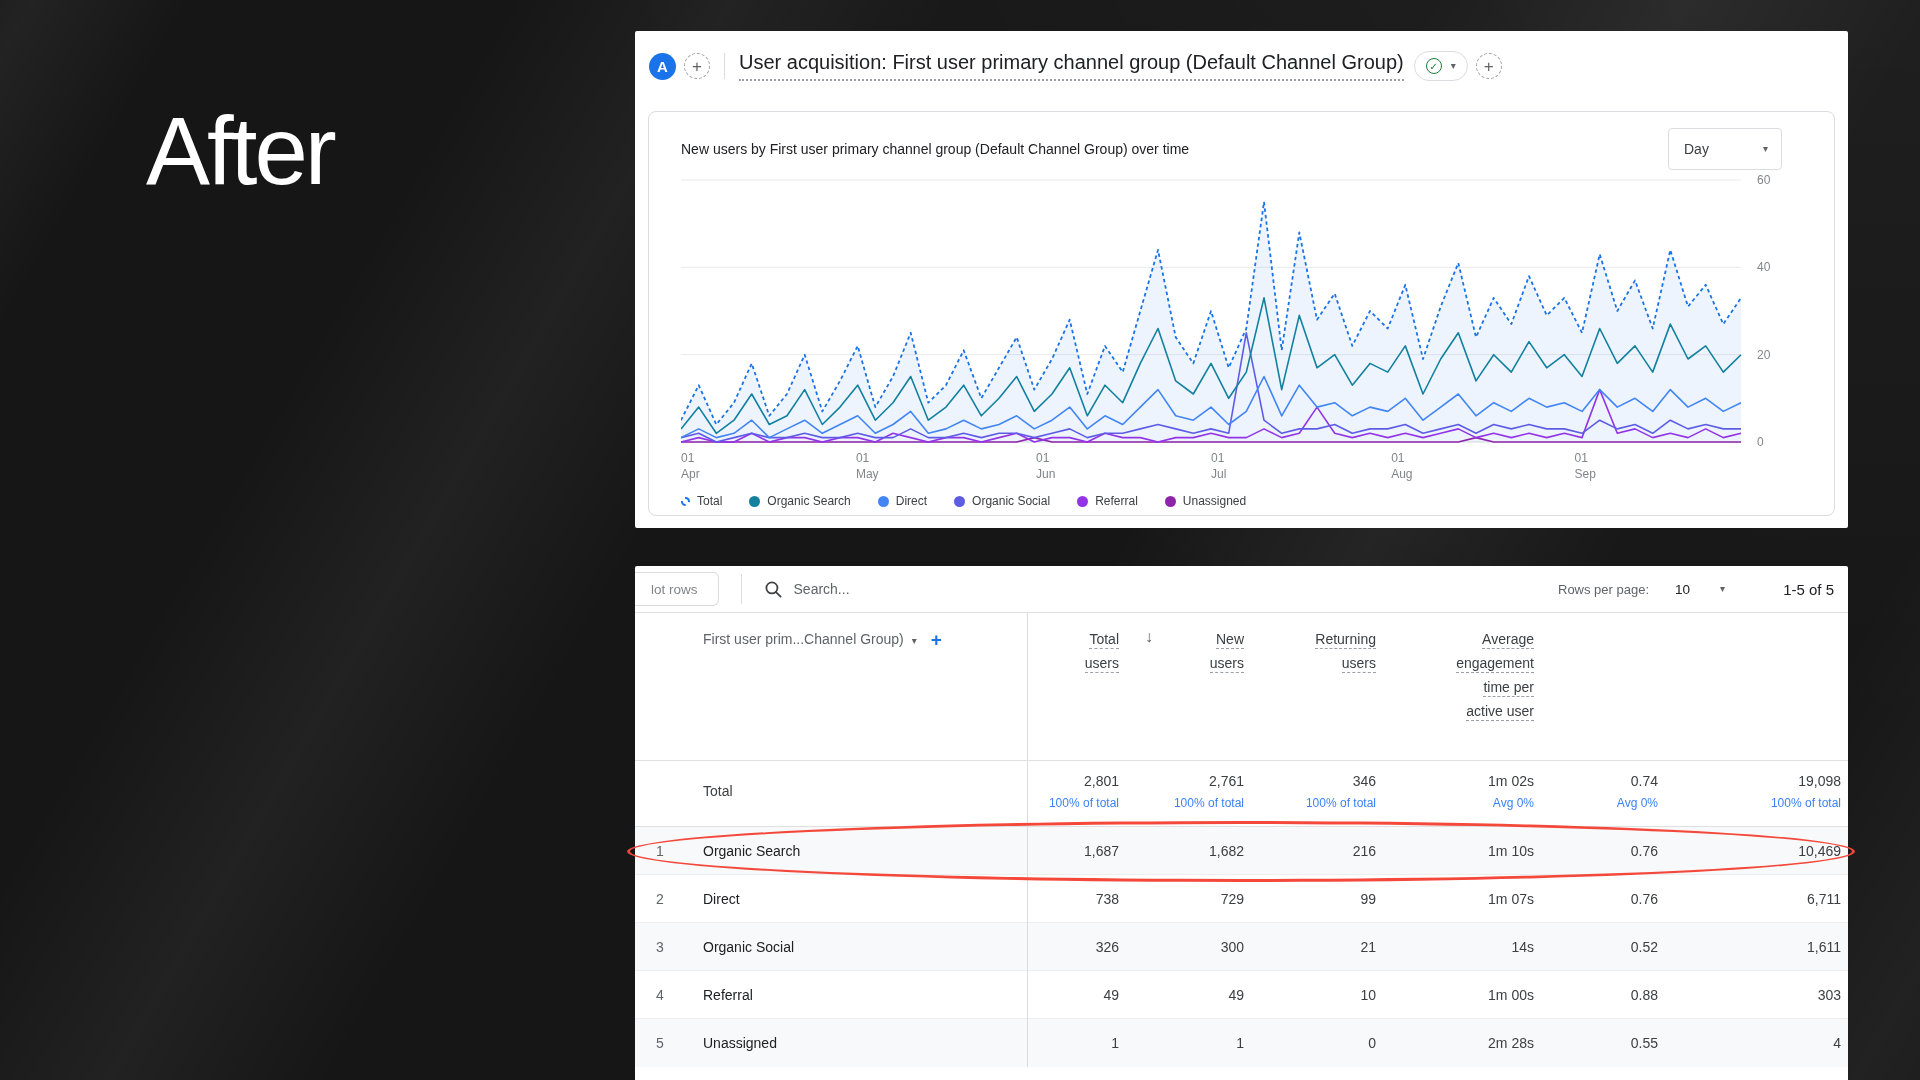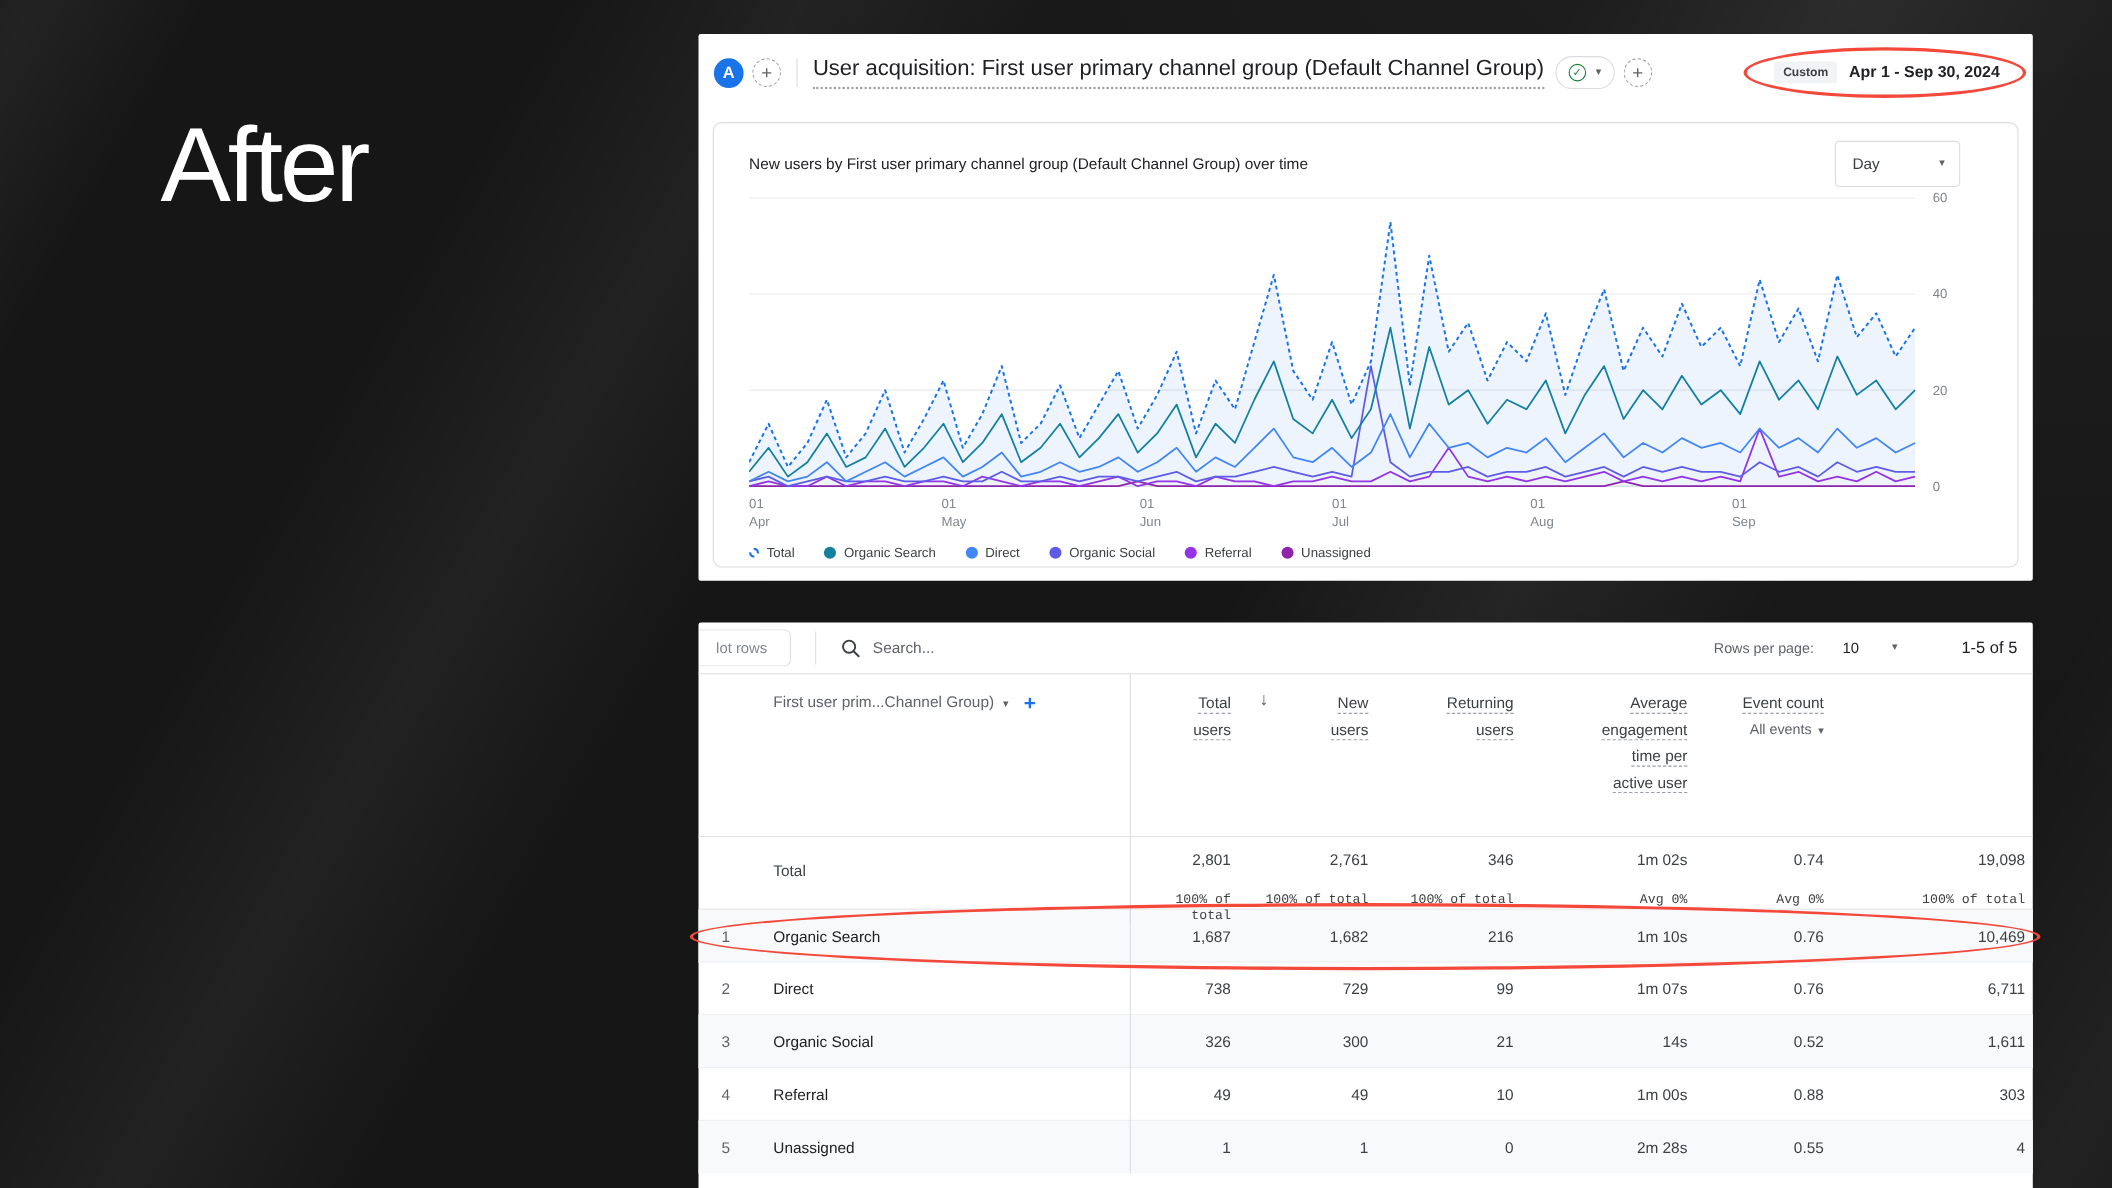--- a/index.html
+++ b/index.html
@@ -86,21 +86,21 @@
   .dim-head { padding-top:16px; color:#5f6368; font-size:14px; display:block; }
   .dim-head .plus { color:var(--accent,#1a73e8); font-size:19px; font-weight:bold; margin-left:14px; vertical-align:-2px; }
   .dim-head .caret { margin-left:8px; }
   .sort-arrow { position:absolute; left:510px; top:15px; color:#5f6368; font-size:16px; }
   .all-events { color:#5f6368; font-size:13px; }
   .all-events .caret { margin-left:6px; }
   .total-row { height:66px; border-bottom:1px solid #e0e0e0; }
   .total-row .dim-cell { padding-top:22px; color:#3c4043; }
   .total-row .cell { padding-top:12px; }
   .cell .main { display:block; color:#3c4043; }
-  .cell .sub { display:block; color:#404040; font-size:12px; margin-top:22px;font-family:Liberation Mono, monospace; }
+  .cell .sub { display:block; color:#3b82f6; font-size:12px; margin-top:7px; }
   .data-row { height:48px; align-items:center; border-bottom:1px solid #eceef0; }
   .data-row:last-child { border-bottom:none; }
   .data-row.odd { background:#f8f9fa; }
   .data-row .dim-cell { height:100%; display:flex; align-items:center; color:#202124; }
   .data-row .cell { line-height:48px; }
   .row-num { position:absolute; left:21px; color:#5f6368; }
   .row-annotation { left:-8px; width:1228px; top:255px; height:61px; }
 
   svg text { font-family:"Liberation Sans", sans-serif; }
 </style>
@@ -115,25 +115,20 @@
     <header class="ga-header">
       <span class="avatar">A</span>
       <span class="dashed-plus">+</span>
       <span class="vdivider"></span>
       <h1 class="report-title">User acquisition: First user primary channel group (Default Channel Group)</h1>
       <span class="check-pill">
         <span class="check-circle">✓</span>
         <span class="caret">▾</span>
       </span>
       <span class="dashed-plus">+</span>
-      <div class="date-range">
-        <span class="custom-chip">Custom</span>
-        <span class="date-text">Apr 1 - Sep 30, 2024</span>
-        <span class="annotation date-annotation"></span>
-      </div>
     </header>
 
     <div class="chart-card">
       <div class="chart-card-head">
         <div class="chart-title">New users by First user primary channel group (Default Channel Group) over time</div>
         <div class="day-select">
           <span>Day</span>
           <span class="caret">▾</span>
         </div>
       </div>
@@ -232,24 +227,20 @@
           <div class="cell">
             <div><span class="dash">Returning</span></div>
             <div><span class="dash">users</span></div>
           </div>
           <div class="cell">
             <div><span class="dash">Average</span></div>
             <div><span class="dash">engagement</span></div>
             <div><span class="dash">time per</span></div>
             <div><span class="dash">active user</span></div>
           </div>
-          <div class="cell">
-            <div><span class="dash">Event count</span></div>
-            <div class="all-events"><span>All events</span><span class="caret">▾</span></div>
-          </div>
           <span class="sort-arrow">↓</span>
         </div>
         <div class="trow total-row">
           <div class="dim-cell">Total</div>
           <div class="cell">
             <span class="main">2,801</span>
             <span class="sub">100% of total</span>
           </div>
           <div class="cell">
             <span class="main">2,761</span>

